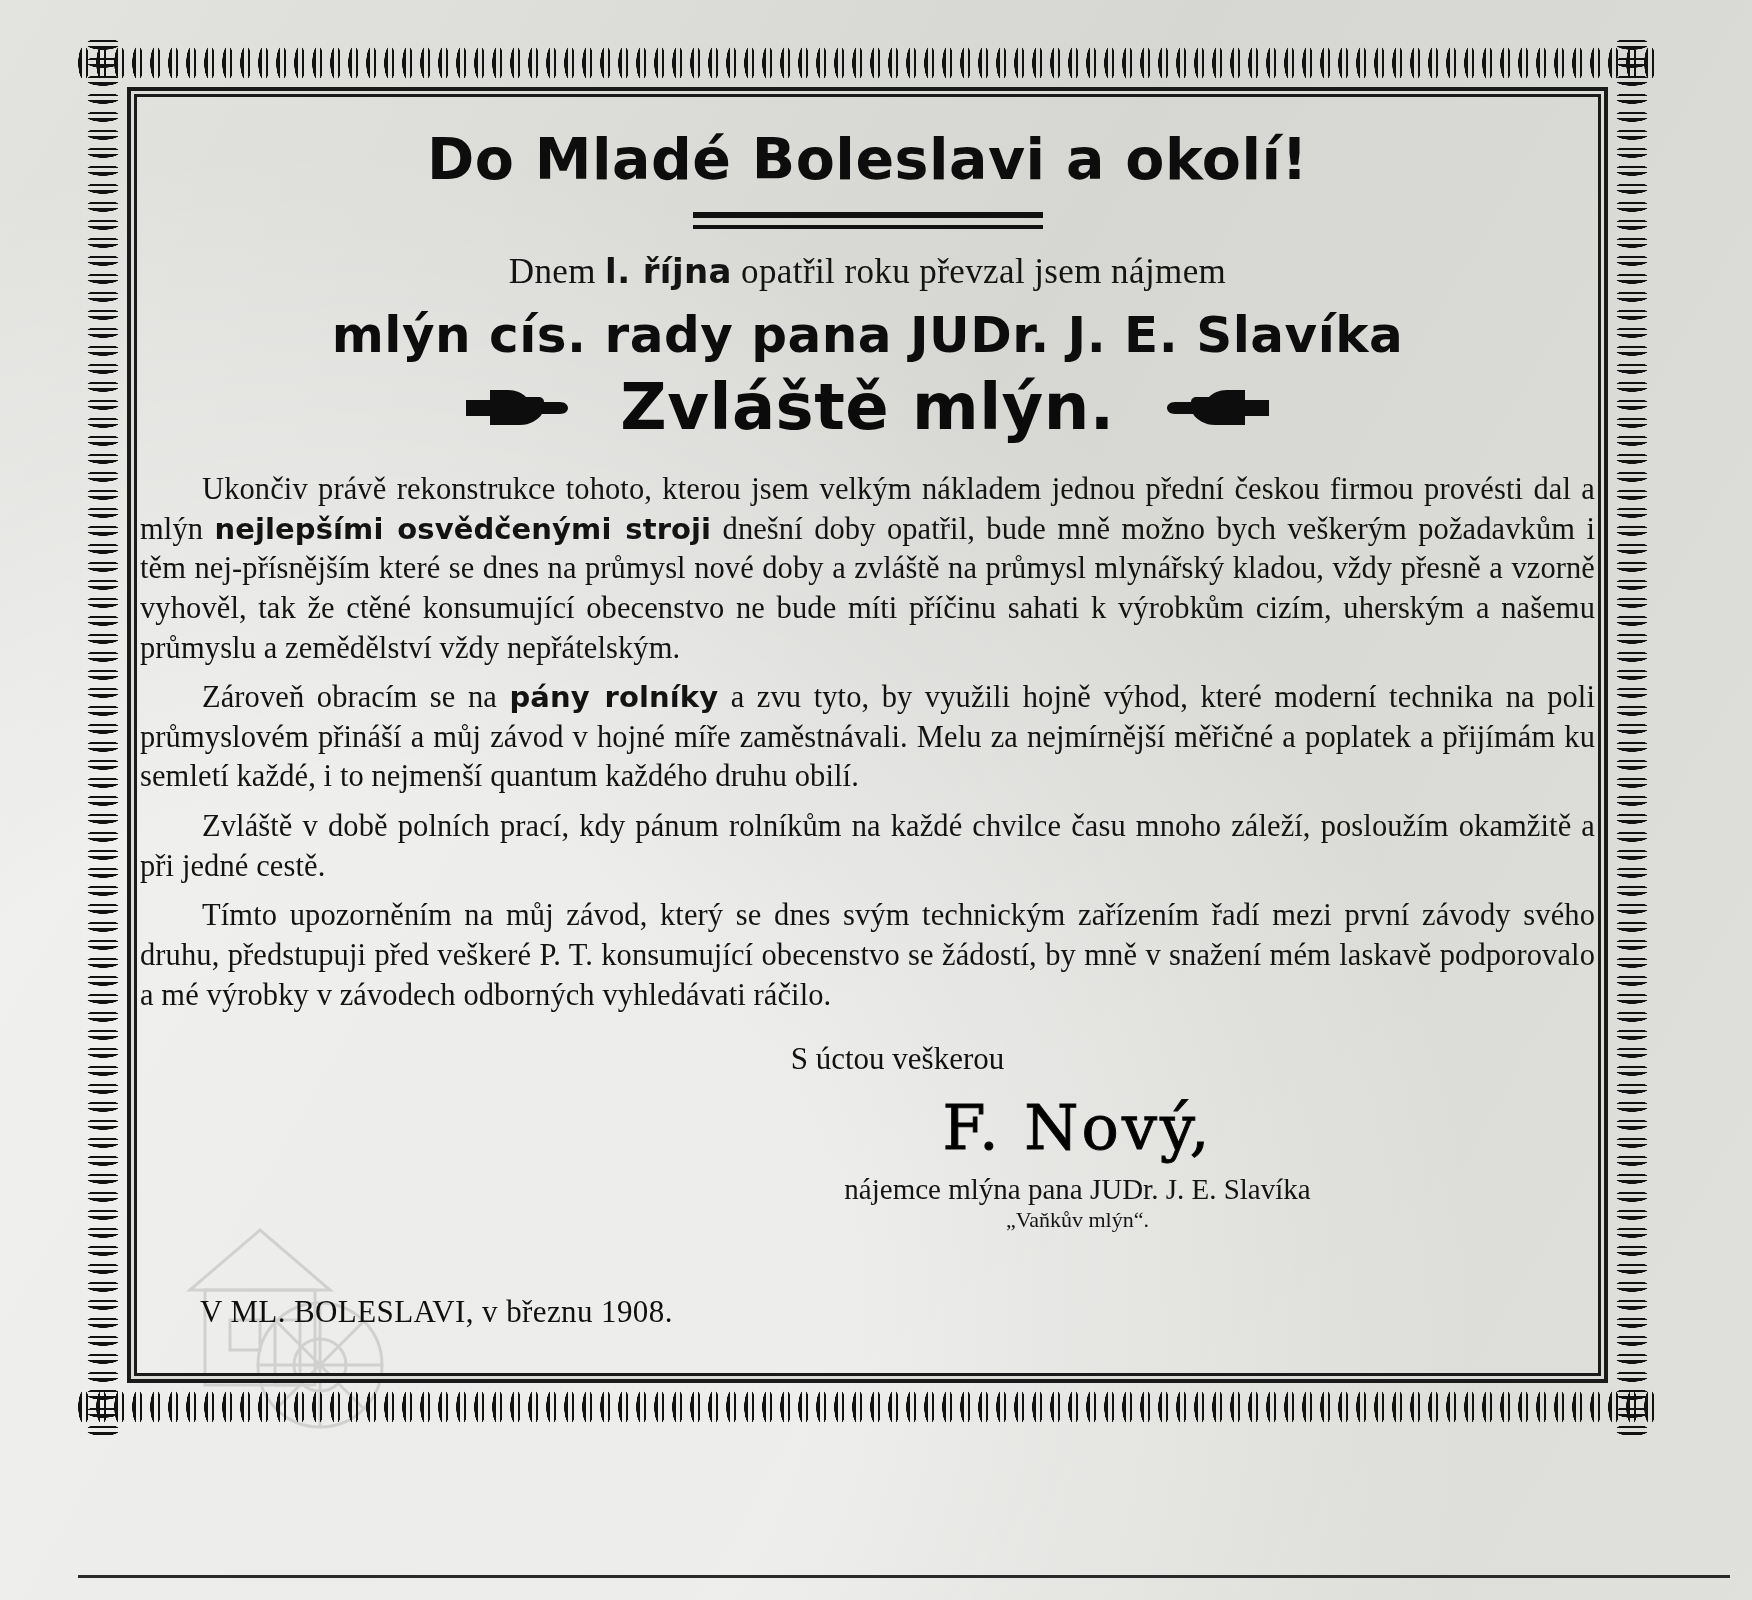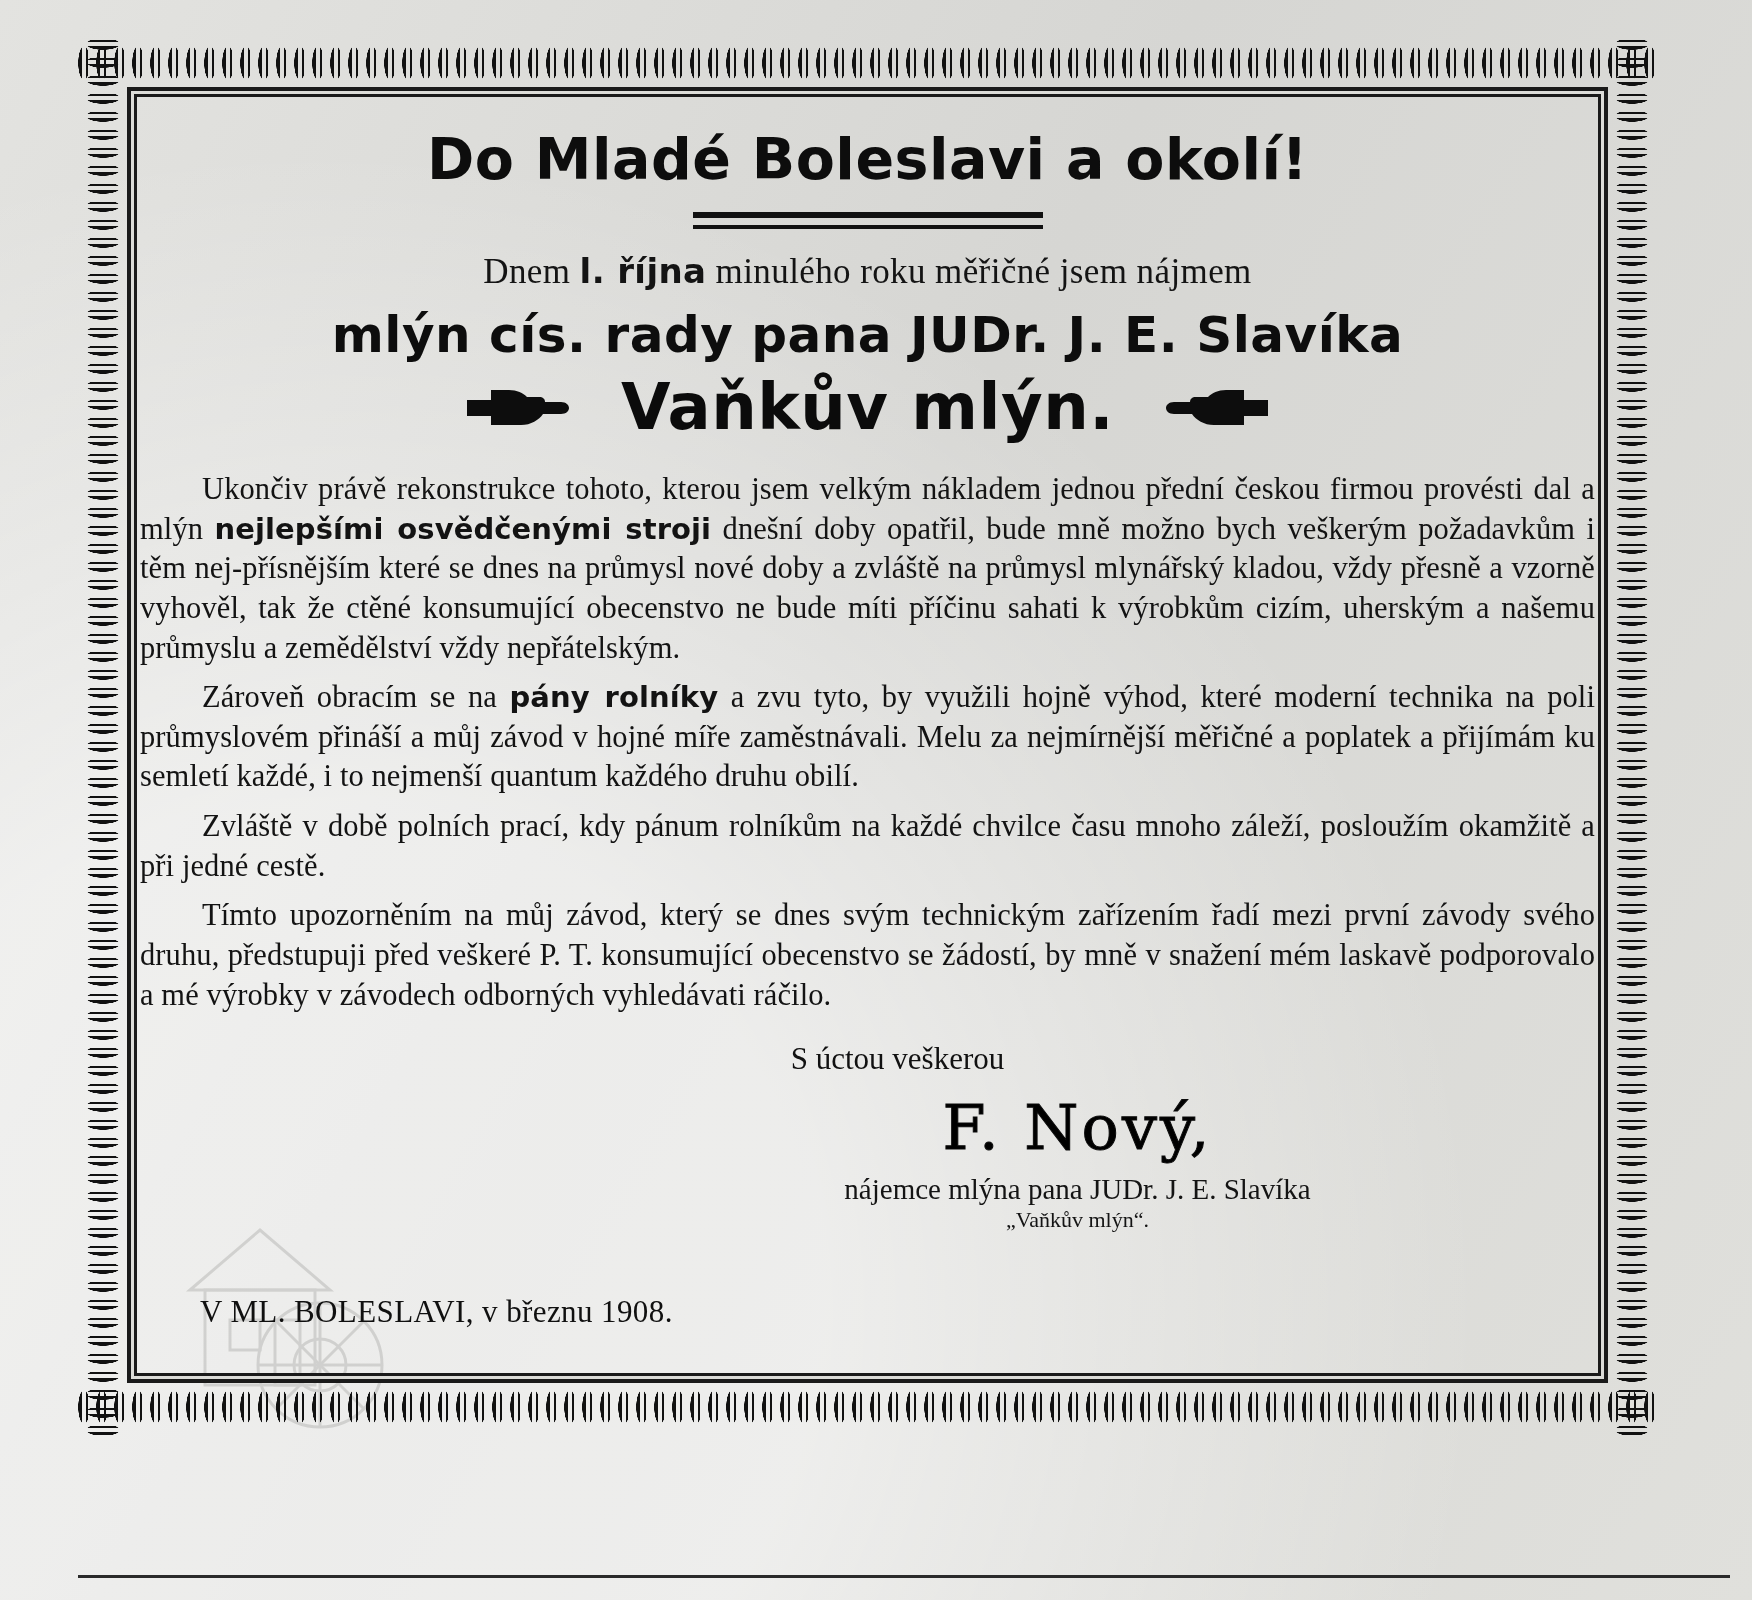--- a/index.html
+++ b/index.html
@@ -280,33 +280,33 @@
     <div class="frame-rule"></div>
   </div>
 
   <div class="content">
 
     <h1 class="headline">Do Mladé Boleslavi a okolí!</h1>
 
     <div class="hr-double"></div>
 
     <div class="subline">
-      <span>Dnem </span><b>l. října</b><span> minulého roku měřičné jsem nájmem</span>
+      <span>Dnem </span><b>l. října</b><span> opatřil roku převzal jsem nájmem</span>
     </div>
 
     <div class="bigline">mlýn cís. rady pana JUDr. J. E. Slavíka</div>
 
     <div class="millrow">
       <svg class="hand" viewBox="0 0 112 54">
         <path fill="#0d0d0d" d="M2,20 L26,20 L26,10 L44,10 C52,10 58,13 62,17 L74,17 C78,17 80,19 80,22 L96,22 C101,22 104,25 104,28 C104,31 101,34 96,34 L78,34 C74,40 66,45 56,45 L26,45 L26,36 L2,36 Z"></path>
         <g stroke="#0d0d0d" stroke-width="2" fill="none">
           <path d="M8,22 L8,34 M14,22 L14,34 M20,22 L20,34"></path>
         </g>
       </svg>
-      <span class="millname">Vaňkův mlýn.</span>
+      <span class="millname">Zvláště mlýn.</span>
       <svg class="hand flip" viewBox="0 0 112 54">
         <path fill="#0d0d0d" d="M2,20 L26,20 L26,10 L44,10 C52,10 58,13 62,17 L74,17 C78,17 80,19 80,22 L96,22 C101,22 104,25 104,28 C104,31 101,34 96,34 L78,34 C74,40 66,45 56,45 L26,45 L26,36 L2,36 Z"></path>
         <g stroke="#0d0d0d" stroke-width="2" fill="none">
           <path d="M8,22 L8,34 M14,22 L14,34 M20,22 L20,34"></path>
         </g>
       </svg>
     </div>
 
     <p class="body-par" id="p1"><span>Ukončiv právě rekonstrukce tohoto, kterou jsem velkým nákladem jednou přední českou firmou provésti dal a mlýn </span><b>nejlepšími osvědčenými stroji</b><span> dnešní doby opatřil, bude mně možno bych veškerým požadavkům i těm nej-přísnějším které se dnes na průmysl nové doby a zvláště na průmysl mlynářský kladou, vždy přesně a vzorně vyhověl, tak že ctěné konsumující obecenstvo ne bude míti příčinu sahati k výrobkům cizím, uherským a našemu průmyslu a zemědělství vždy nepřátelským.</span></p>
     <p class="body-par" id="p2"><span>Zároveň obracím se na </span><b>pány rolníky</b><span> a zvu tyto, by využili hojně výhod, které moderní technika na poli průmyslovém přináší a můj závod v hojné míře zaměstnávali. Melu za nejmírnější měřičné a poplatek a přijímám ku semletí každé, i to nejmenší quantum každého druhu obilí.</span></p>

